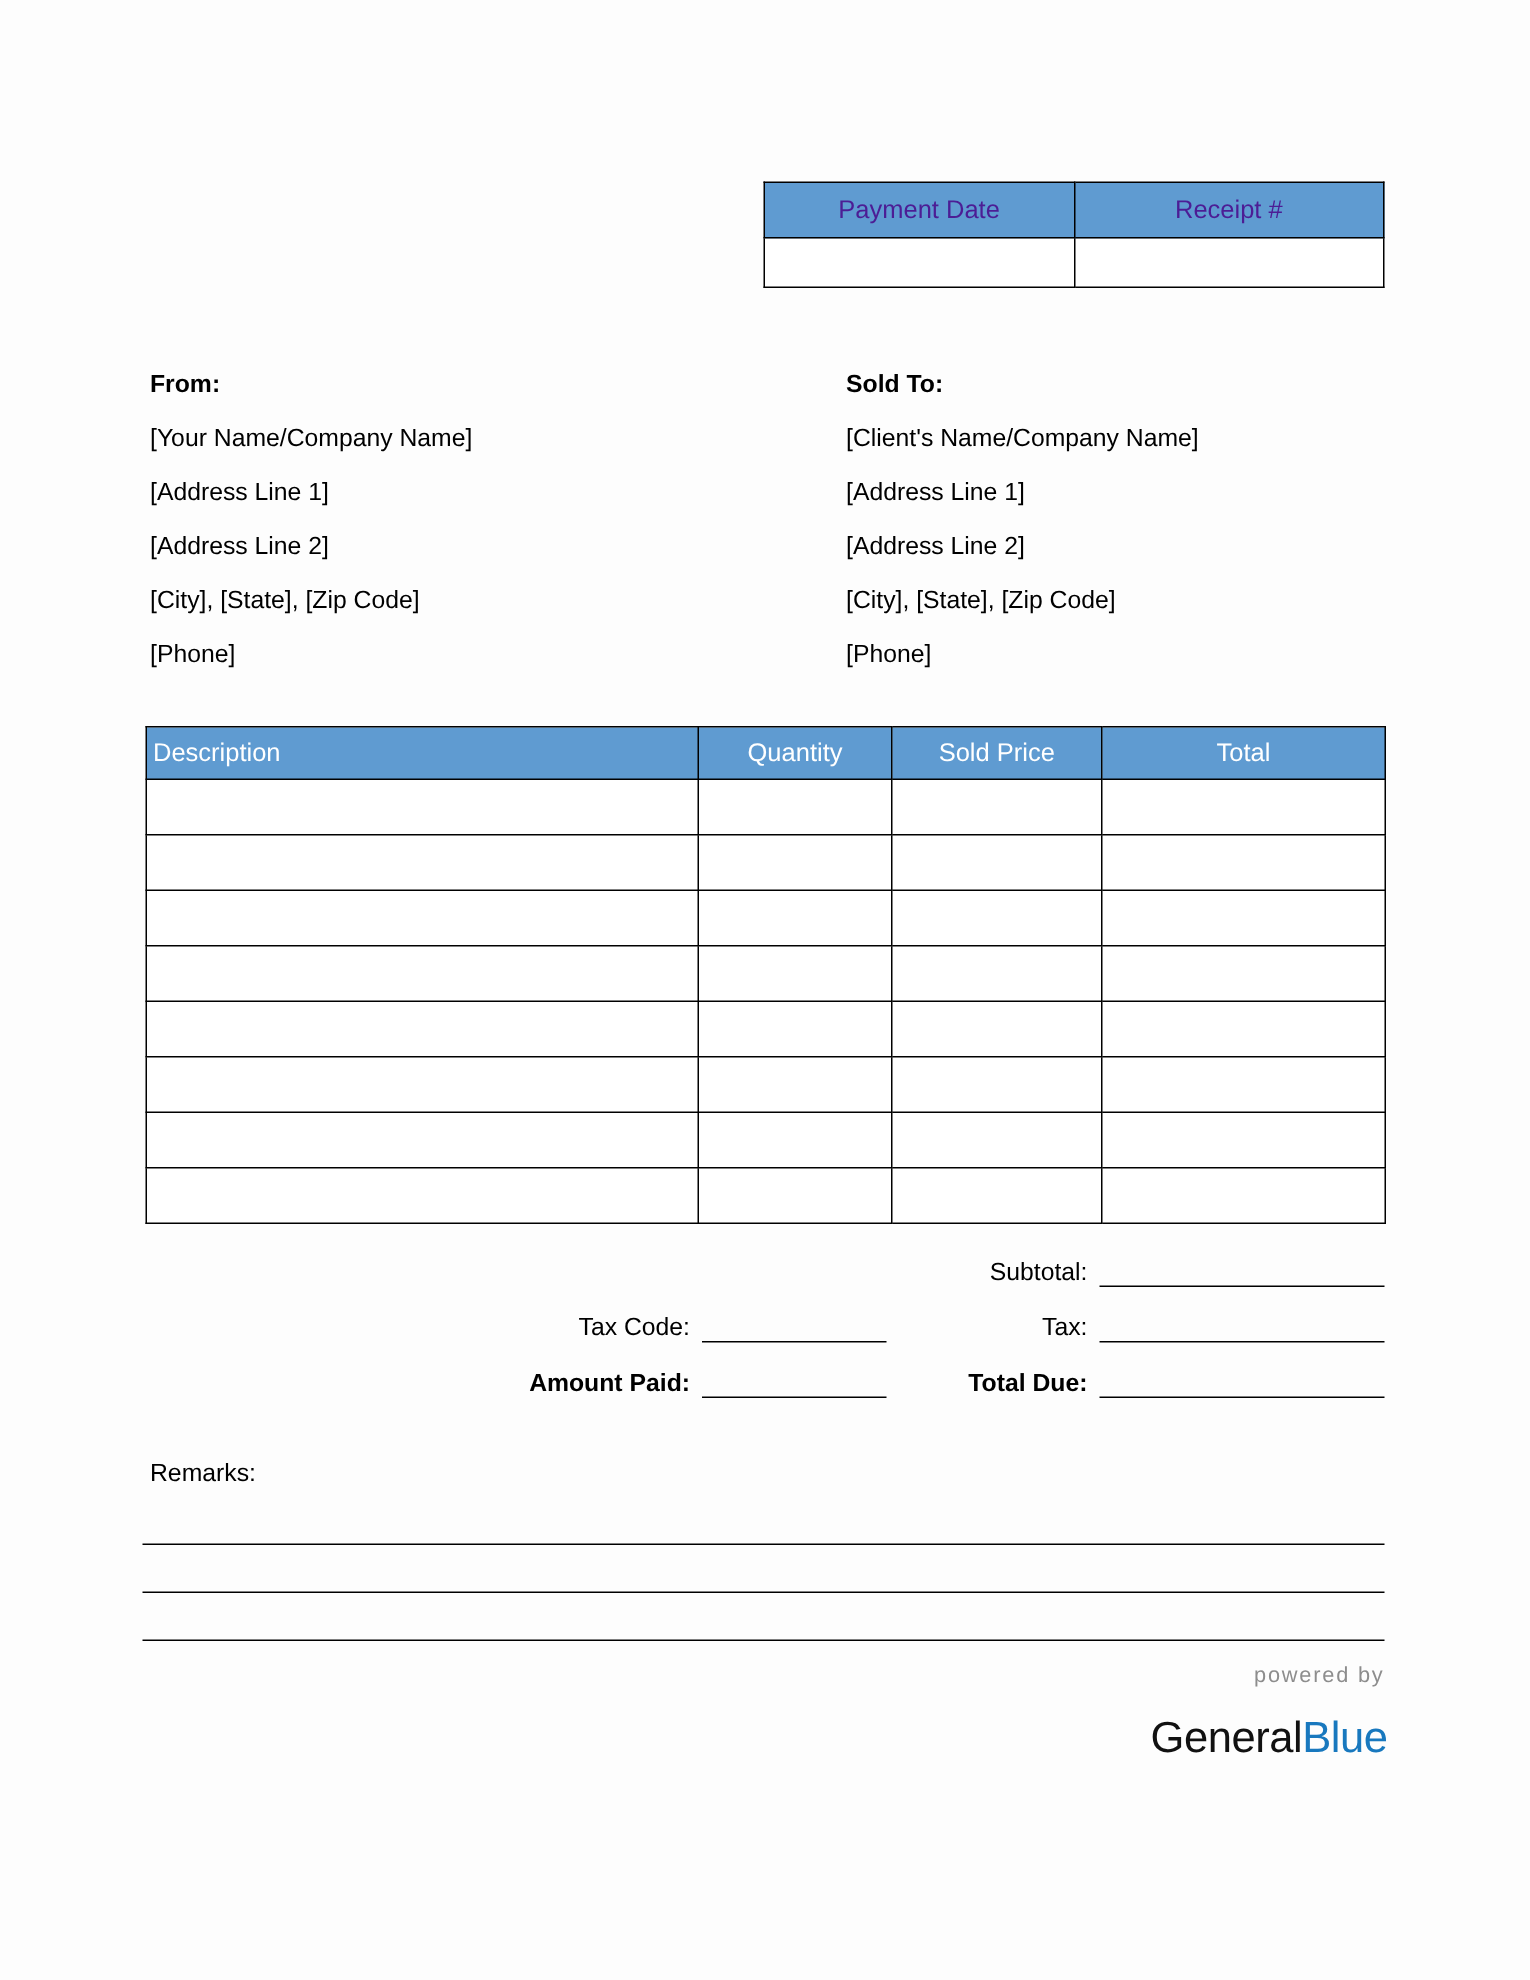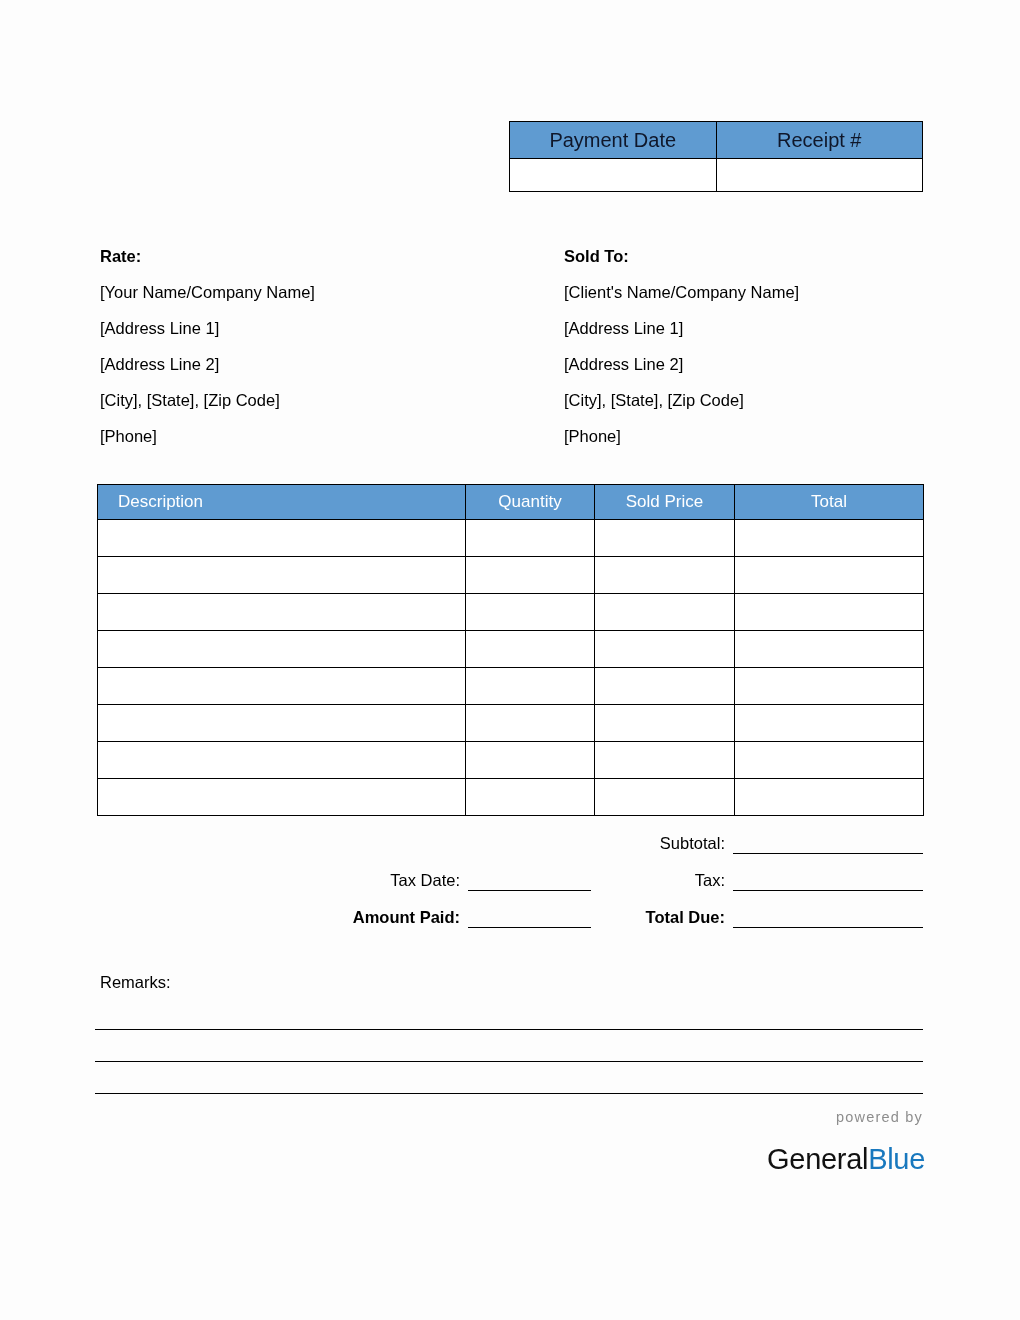--- a/index.html
+++ b/index.html
@@ -48,23 +48,23 @@
     border-collapse: collapse;
     table-layout: fixed;
   }
   .meta-table td, .meta-table th {
     border: 1px solid #000000;
     padding: 0;
     margin: 0;
   }
   .meta-table th {
     background: #5f9bd1;
-    color: #0f172a;
-    font-weight: 400;
-    font-size: 20px;
+    color: #4c1d95;
+    font-weight: 400;
+    font-size: 17px;
     height: 37px;
     vertical-align: middle;
   }
   .meta-table td.meta-blank {
     background: #ffffff;
     height: 33px;
   }
 
   
   .party {
@@ -100,41 +100,41 @@
   .items-table thead th {
     background: #5f9bd1;
     color: #ffffff;
     font-weight: 400;
     font-size: 17px;
     height: 35px;
     vertical-align: middle;
   }
   .items-table thead th.col-desc {
     text-align: left;
-    padding-left: 20px;
+    padding-left: 4px;
   }
   .items-table thead th.col-center { }
   .items-table tbody td {
     height: 37px;
     background: #ffffff;
   }
 
   
   .totals {
     position: absolute;
     left: 0;
     top: 828px;
     width: 1020px;
     height: 108px;
   }
   .total-row {
     position: absolute;
     height: 30px;
     display: flex;
-    align-items: center;
+    align-items: flex-end;
   }
   .total-label {
     font-size: 16.5px;
     text-align: right;
     white-space: nowrap;
   }
   .total-label.bold { font-weight: bold; }
   .total-rule {
     border-bottom: 1.6px solid #000000;
     height: 22px;
@@ -220,21 +220,21 @@
     </thead>
     <tbody>
       <tr>
         <td class="meta-blank"></td>
         <td class="meta-blank"></td>
       </tr>
     </tbody>
   </table>
 
   <div class="party from">
-    <div class="party-label">Rate:</div>
+    <div class="party-label">From:</div>
     <div class="party-line">[Your Name/Company Name]</div>
     <div class="party-line">[Address Line 1]</div>
     <div class="party-line">[Address Line 2]</div>
     <div class="party-line">[City], [State], [Zip Code]</div>
     <div class="party-line">[Phone]</div>
   </div>
 
   <div class="party sold">
     <div class="party-label">Sold To:</div>
     <div class="party-line">[Client's Name/Company Name]</div>
@@ -312,21 +312,21 @@
   </table>
 
   <div class="totals">
 
     <div class="total-row tr-subtotal">
       <span class="total-label">Subtotal:</span>
       <span class="total-rule"></span>
     </div>
 
     <div class="total-row tr-taxrate">
-      <span class="total-label">Tax Date:</span>
+      <span class="total-label">Tax Code:</span>
       <span class="total-rule"></span>
     </div>
 
     <div class="total-row tr-tax">
       <span class="total-label">Tax:</span>
       <span class="total-rule"></span>
     </div>
 
     <div class="total-row tr-totaldue">
       <span class="total-label bold">Total Due:</span>

